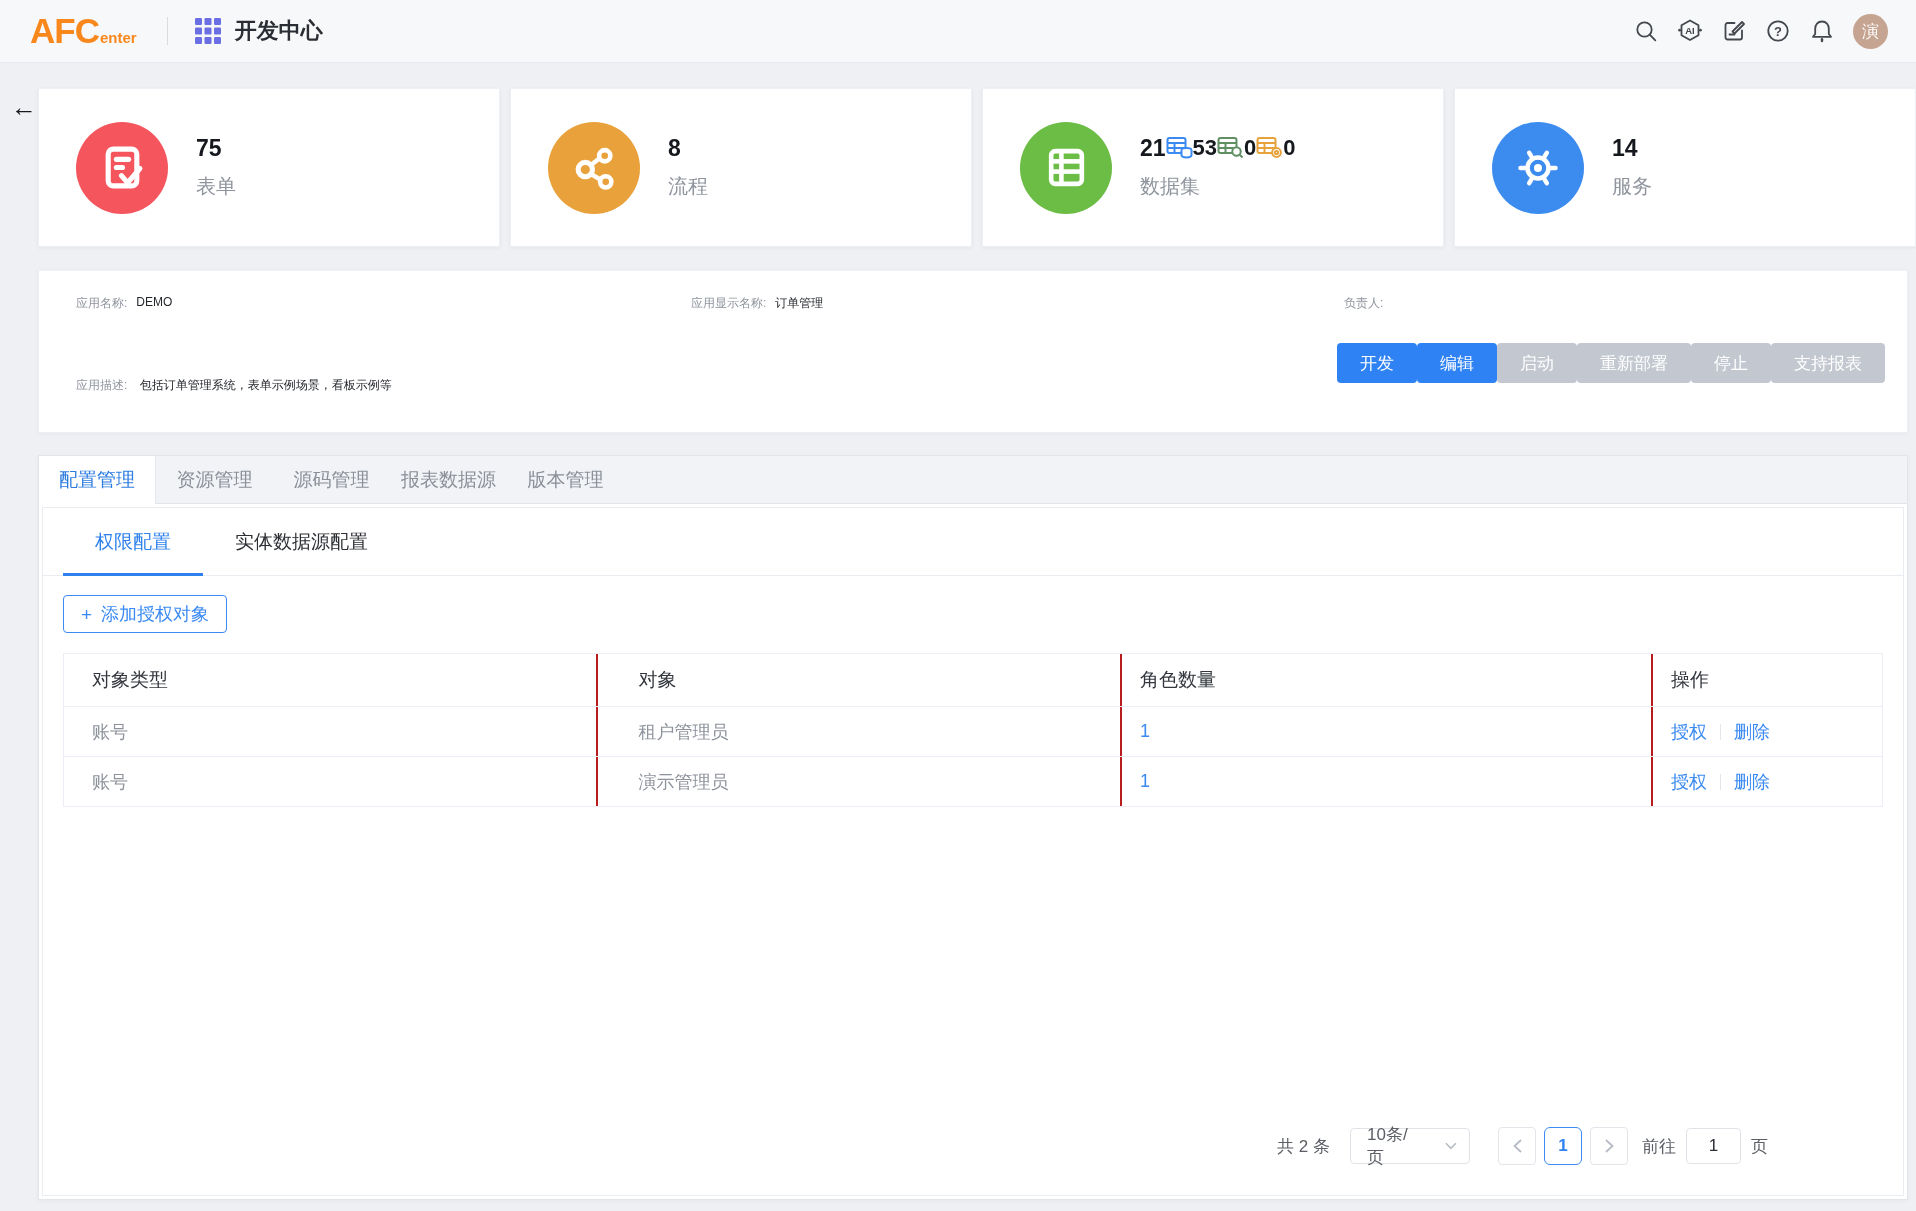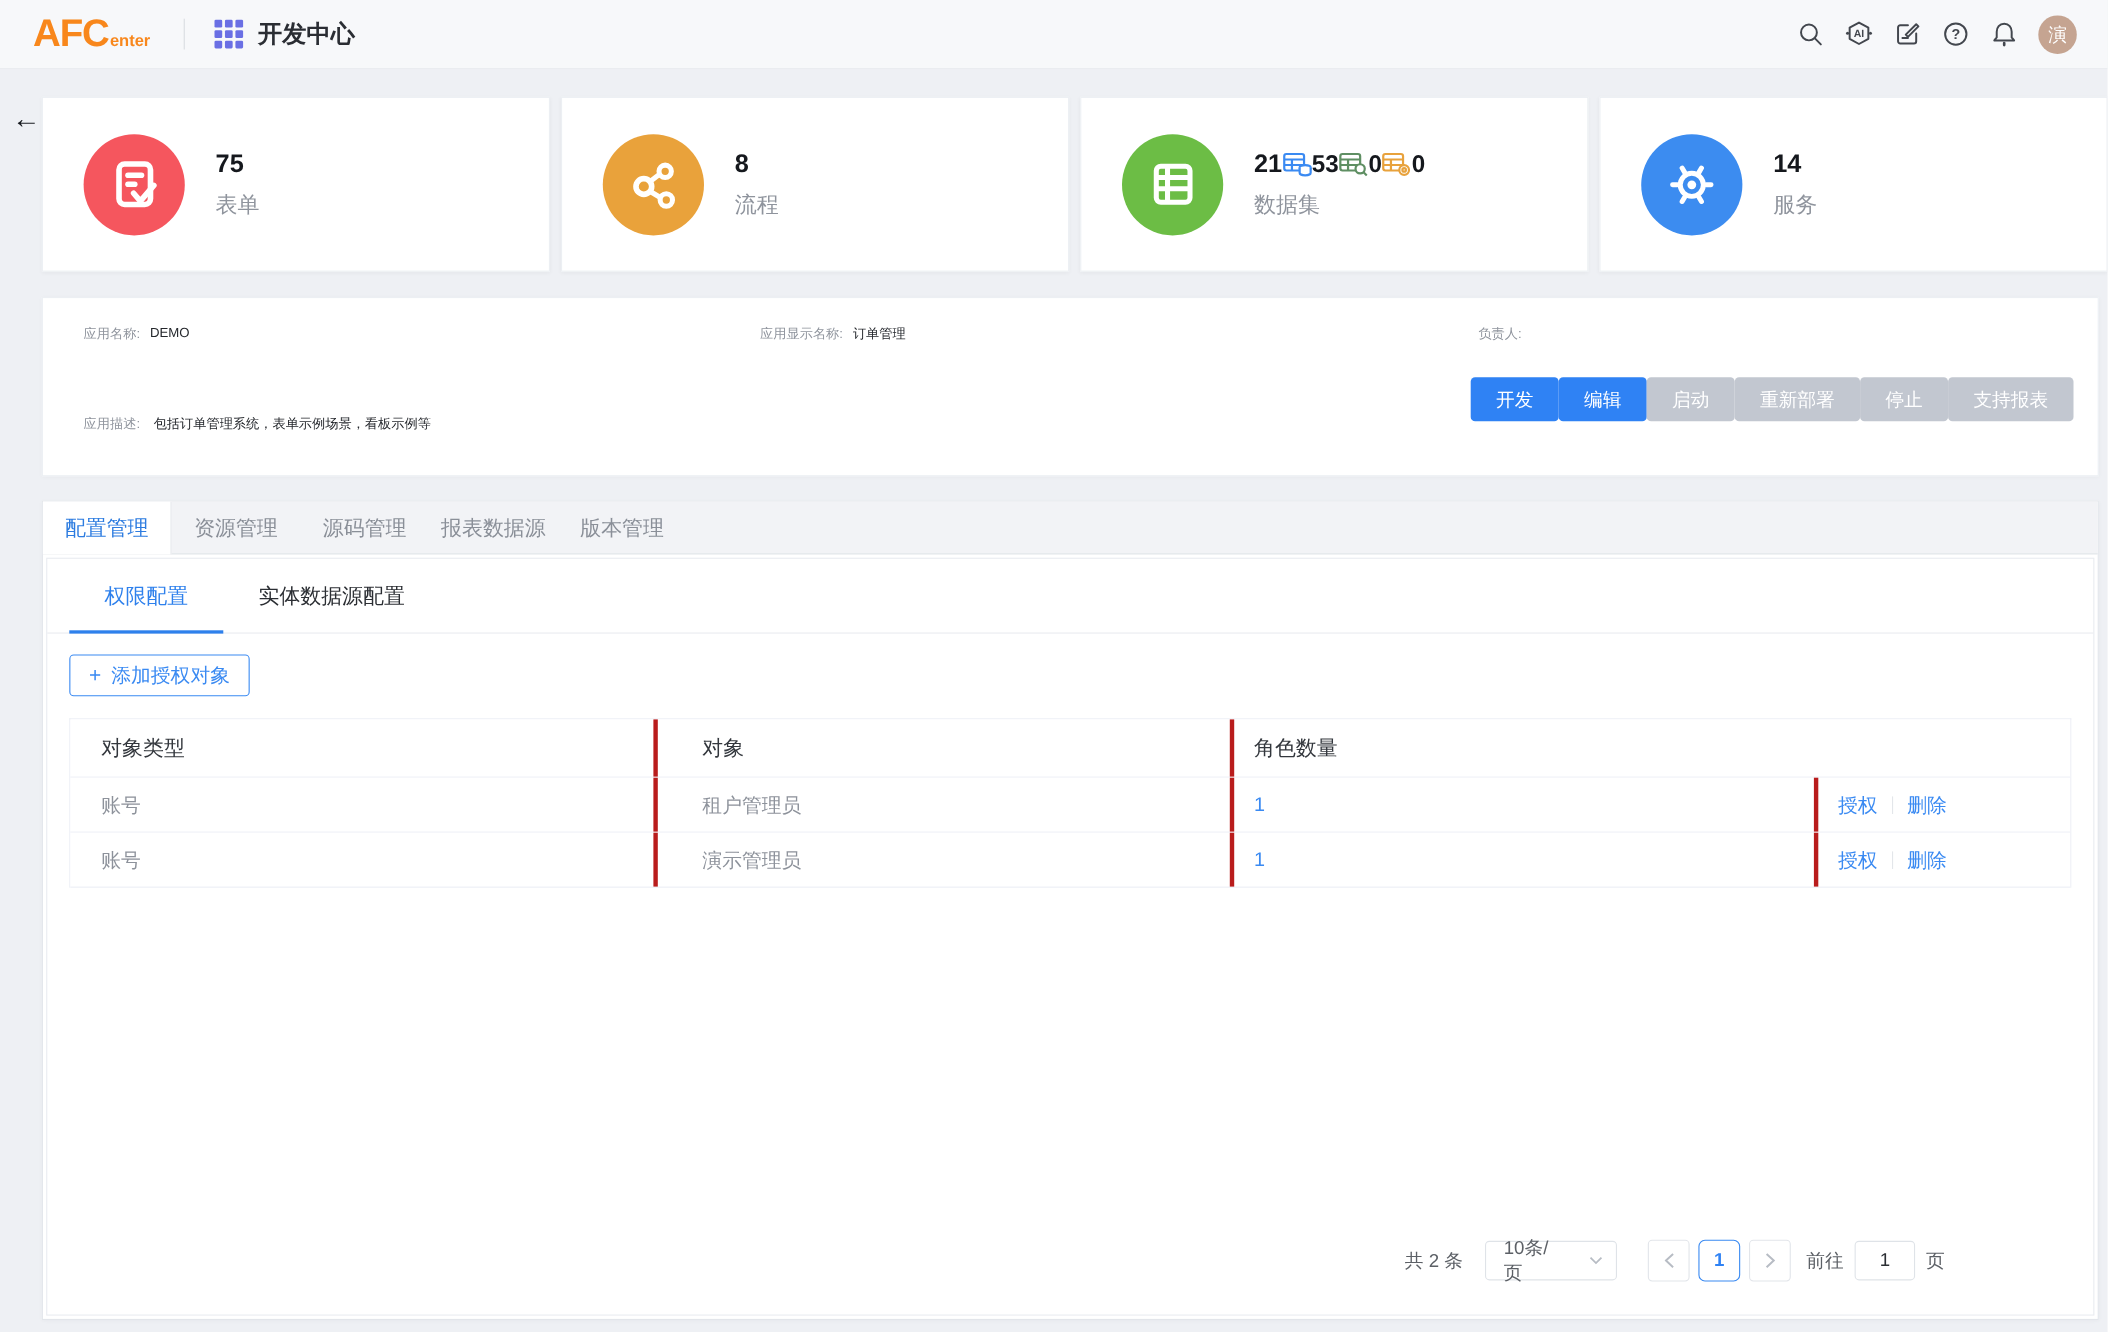--- a/index.html
+++ b/index.html
@@ -40,21 +40,21 @@
     flex:1; background:#fff; border:1px solid #eceff3; box-shadow:0 1px 4px rgba(31,35,41,.05);
     display:flex; align-items:center; padding-left:37px;
   }
   .card-circle { width:92px; height:92px; border-radius:50%; display:flex; align-items:center; justify-content:center; margin-right:28px; flex:none; }
   .c-red    { background:#f5565e; }
   .c-orange { background:#e9a23b; }
   .c-green  { background:#6cbd45; }
   .c-blue   { background:#3c8cf0; }
   .card-value { font-size:23px; font-weight:700; color:#15181d; }
   .card-label { font-size:20px; color:#8f949d; margin-top:11px; }
-  .card-valrow { display:flex; align-items:flex-end; }
+  .card-valrow { display:flex; align-items:flex-start; }
   .extra-num { font-size:22px; font-weight:700; color:#15181d; }
   .mini-icon { width:27px; height:25px; }
 
   
   .appcard {
     position:absolute; left:38px; top:270px; width:1870px; height:163px;
     background:#fff; border:1px solid #eceff3; box-shadow:0 1px 4px rgba(31,35,41,.04);
   }
   .field { position:absolute; font-size:12px; display:flex; }
   .f-label { color:#8f949d; flex:none; }
@@ -102,21 +102,21 @@
     color:#3a8af2; font-size:18px; display:inline-flex; align-items:center; gap:9px; cursor:pointer;
     font-family:inherit;
   }
   .plus { font-size:19px; line-height:19px; }
 
   
   .table { margin-top:20px; border:1px solid #ebeef5; border-bottom:none; }
   .trow { display:flex; border-bottom:1px solid #ebeef5; background:#fff; }
   .trow.head .tcell { color:#33373d; font-size:19px; }
   .tcell {
-    padding:0 20px; display:flex; align-items:center; border-right:4px solid #b91c1c;
+    padding:0 20px; display:flex; align-items:center; border-right:2px solid #b91c1c;
     font-size:18px; color:#8d929b; min-width:0;
   }
   .tcell:last-child { border-right:none; }
   .col1 { width:29.4%; padding-left:28px; }
   .col2 { width:28.8%; padding-left:40px; }
   .col3 { width:29.2%; padding-left:18px; }
   .col4 { width:12.6%; padding-left:18px; }
   .trow.head .tcell { height:52px; }
   .trow.body .tcell { height:49px; }
   .link { color:#3a8af2; cursor:pointer; text-decoration:none; }
@@ -367,20 +367,21 @@
       <button class="add-btn">
         <span class="plus">+</span>
         <span>添加授权对象</span>
       </button>
 
       <div class="table">
         <div class="trow head">
           <div class="tcell col1">对象类型</div>
           <div class="tcell col2">对象</div>
           <div class="tcell col3">角色数量</div>
+          <div class="tcell col4">操作</div>
         </div>
 
         <div class="trow body">
           <div class="tcell col1">账号</div>
           <div class="tcell col2">租户管理员</div>
           <div class="tcell col3">
               <span class="link">1</span>
             </div>
           <div class="tcell col4">
             <span class="link">授权</span>

